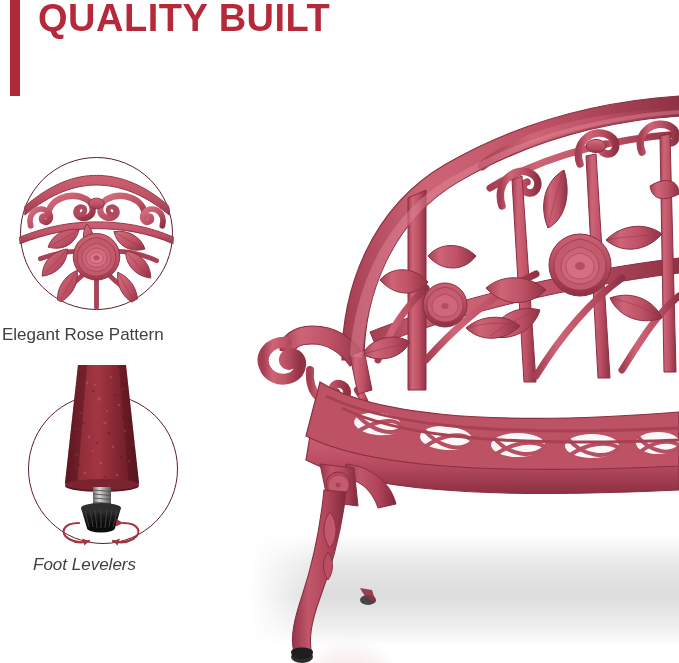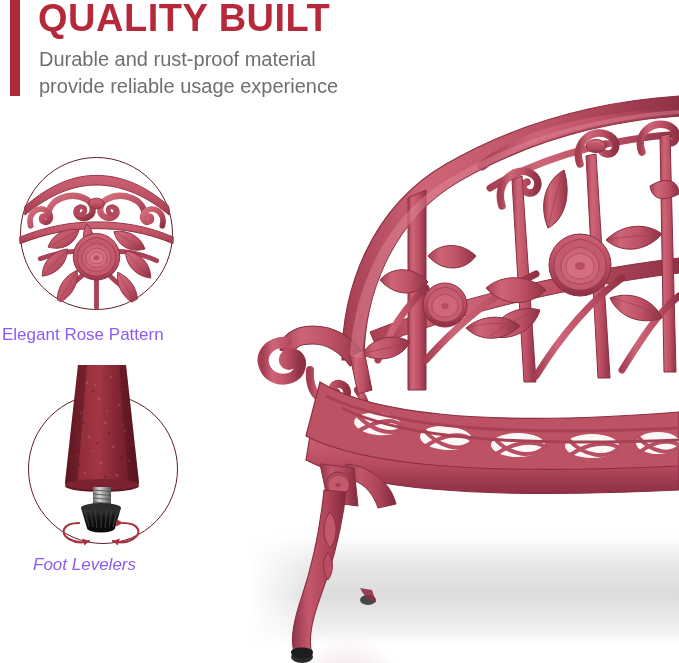--- a/index.html
+++ b/index.html
@@ -22,21 +22,21 @@
     color:#B5293A;white-space:nowrap;line-height:44px;
   }
   .subline{
     position:absolute;left:39px;top:46px;
     font-size:20px;color:#6F6F6F;line-height:27px;
     font-weight:400;white-space:pre-line;
   }
 
   
   .callout-label{
-    position:absolute;font-size:17px;color:#8b5cf6;white-space:nowrap;
+    position:absolute;font-size:17px;color:#404040;white-space:nowrap;
   }
   #lbl-rose{left:2px;top:325px;}
   #lbl-foot{left:33px;top:555px;font-style:italic;}
 
   
   .circle{
     position:absolute;border-radius:50%;
     border:1.4px solid #5E1F27;
     box-sizing:border-box;overflow:visible;
   }
@@ -72,22 +72,20 @@
 </style>
 </head>
 <body>
 
 <div class="stage">
 
   <div class="accent-bar"></div>
 
   <div class="headline">QUALITY BUILT</div>
 
-  <div class="subline">Durable and rust-proof material
-provide reliable usage experience</div>
 
   <div class="circle" id="circle-rose">
     <div class="clip">
       <svg class="rose-art" viewBox="0 0 160 160">
         <defs>
           <linearGradient id="rg" x1="0" y1="0" x2="0" y2="1">
             <stop offset="0%" stop-color="#CE6274"></stop>
             <stop offset="55%" stop-color="#BE5265"></stop>
             <stop offset="100%" stop-color="#9C3B4C"></stop>
           </linearGradient>

